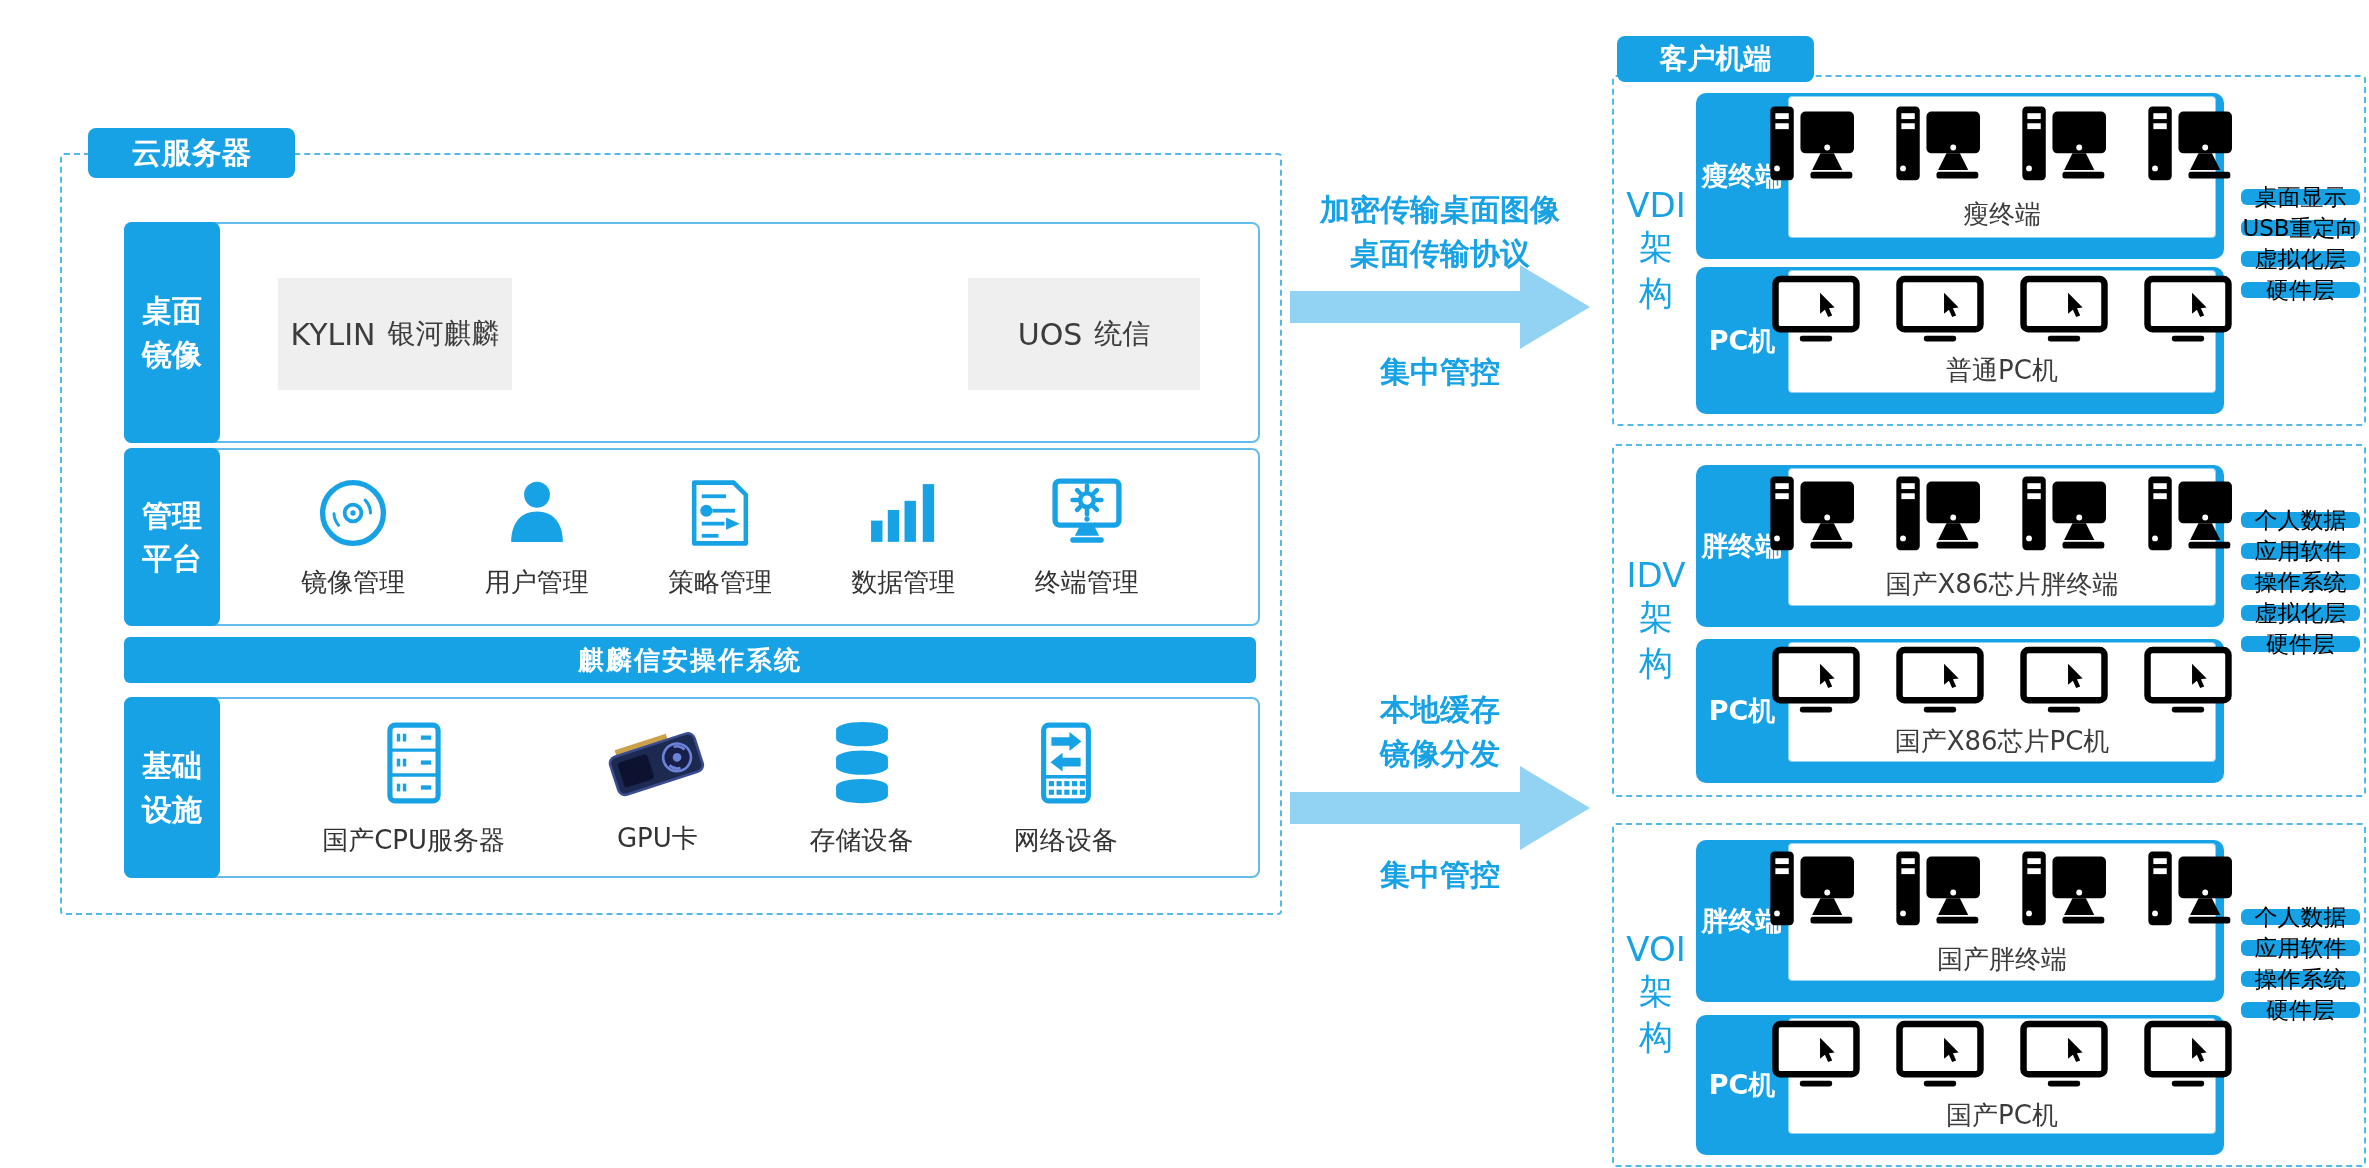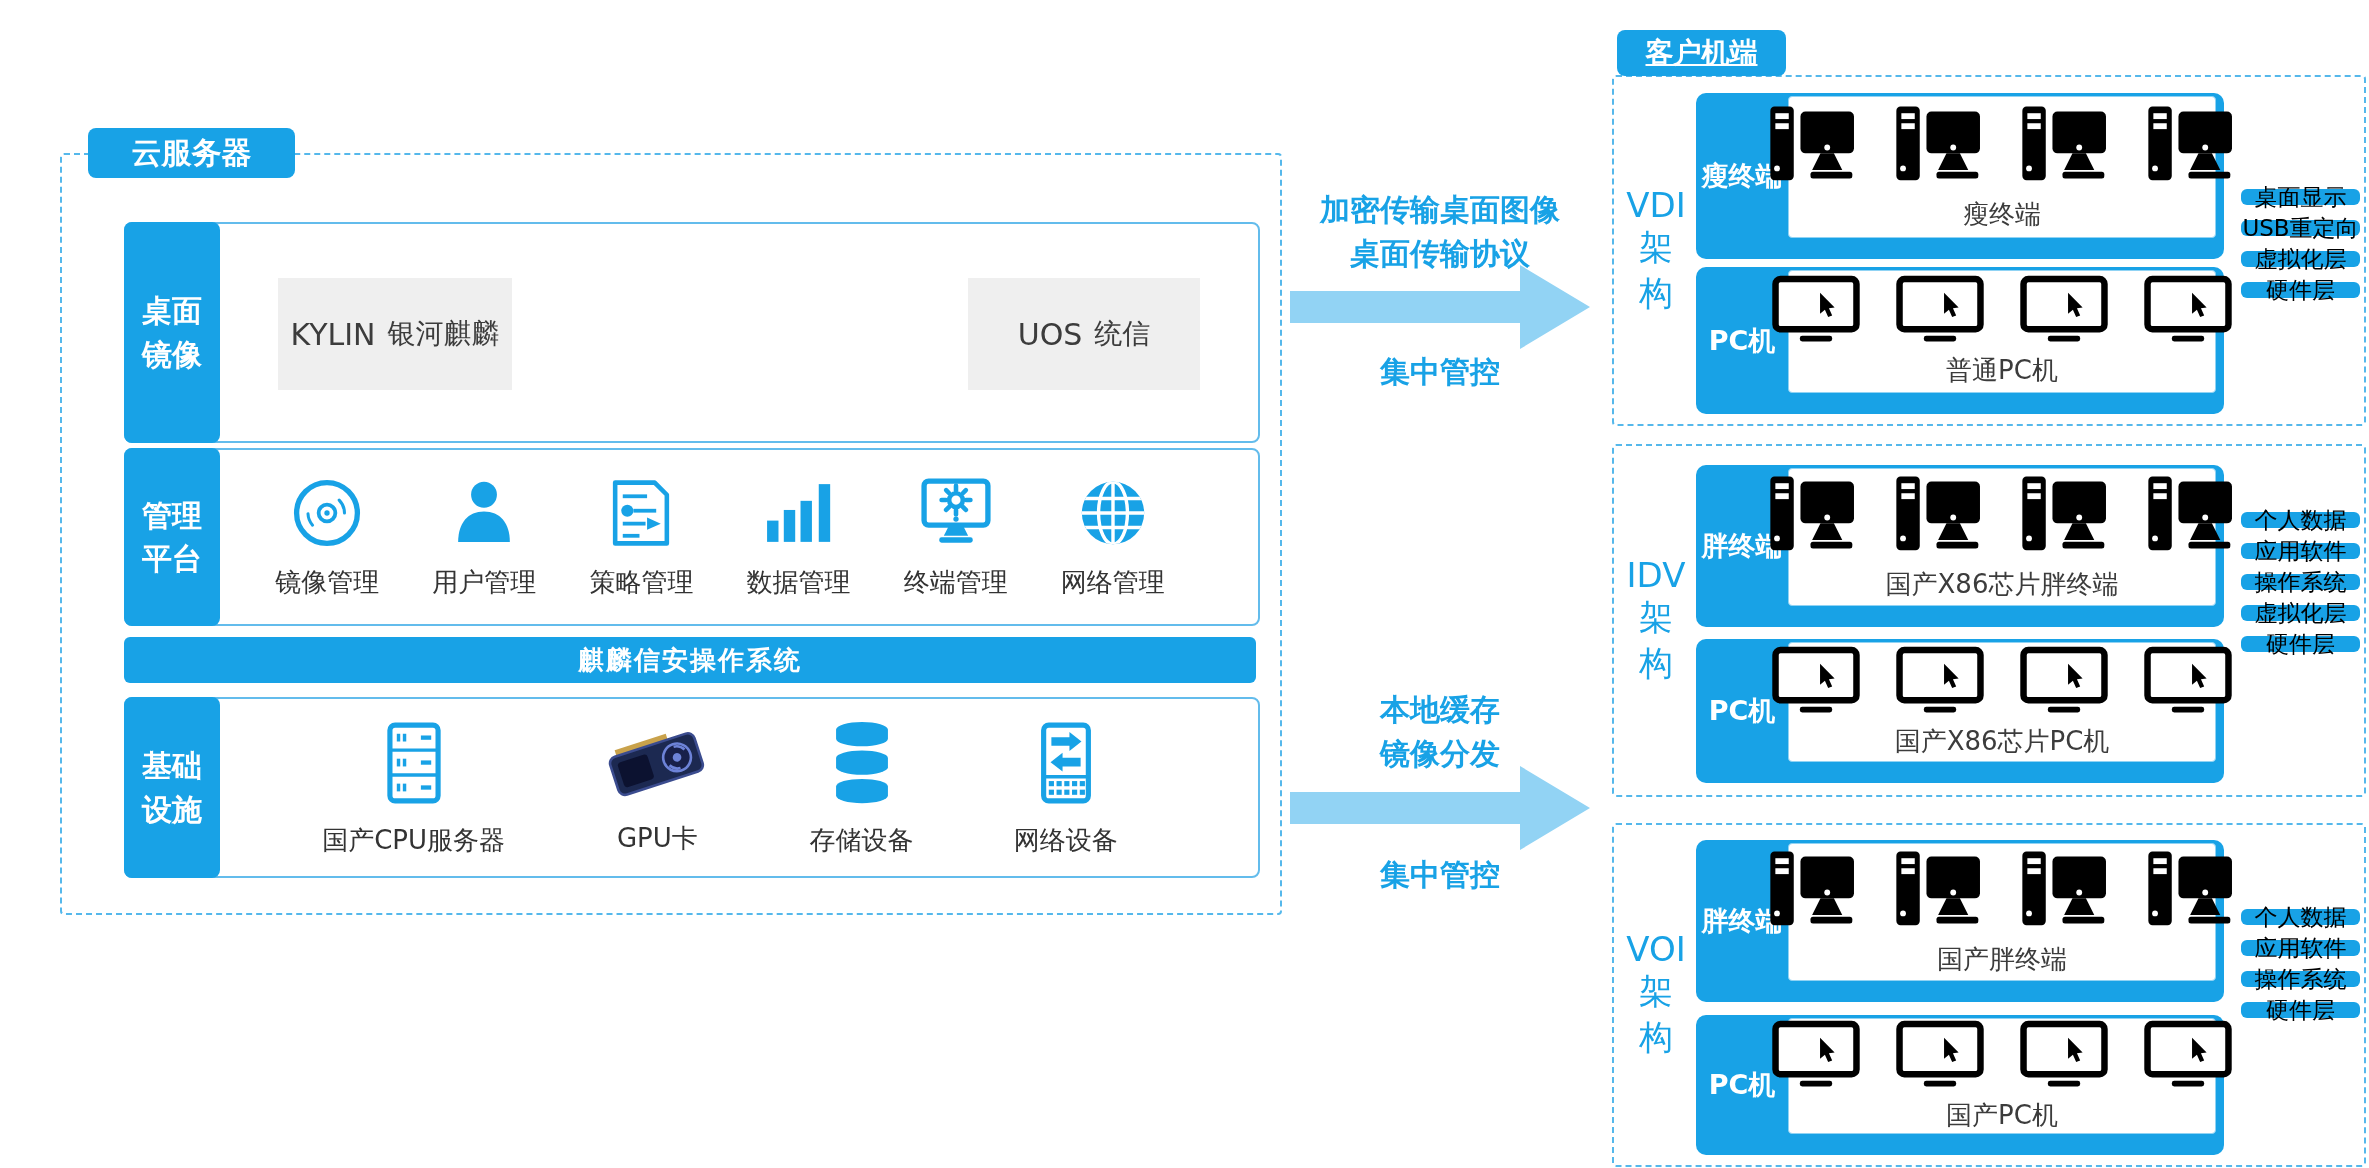--- a/index.html
+++ b/index.html
@@ -10,21 +10,21 @@
     --grey:#EFEFEF;
     --ink:#3C3C3C;
   }
   html,body{margin:0;padding:0;background:#fff;}
   .page{position:relative;width:2369px;height:1168px;background:#fff;overflow:hidden;
         font-family:"DejaVu Sans","Liberation Sans",sans-serif;}
 
   .chip{position:absolute;background:var(--blue);color:#fff;font-weight:bold;
         display:flex;align-items:center;justify-content:center;border-radius:8px;z-index:5;}
   .chip-server{left:88px;top:128px;width:207px;height:50px;font-size:30px;}
-  .chip-client{left:1617px;top:30px;width:169px;height:46px;font-size:28px;text-decoration:underline;}
+  .chip-client{left:1617px;top:36px;width:197px;height:46px;font-size:28px;}
 
   .dash-box{position:absolute;border:2px dashed var(--dash);border-radius:4px;}
   .server-box{left:60px;top:153px;width:1218px;height:758px;}
 
   .srv-row{position:absolute;background:#fff;border:2px solid var(--rowborder);border-radius:8px;}
   .srv-tab{position:absolute;left:-2px;top:-2px;bottom:-2px;width:96px;background:var(--blue);
            border-radius:8px;color:#fff;font-weight:bold;font-size:30px;line-height:1.45;
            display:flex;flex-direction:column;align-items:center;justify-content:center;z-index:2;}
 
   .grey-box{position:absolute;background:var(--grey);color:var(--ink);
@@ -246,26 +246,20 @@
               <use href="#sym-bars"></use>
             </svg>
           <div class="lbl">数据管理</div>
         </div>
         <div class="item">
           <svg>
               <use href="#sym-terminal"></use>
             </svg>
           <div class="lbl">终端管理</div>
         </div>
-        <div class="item">
-          <svg>
-              <use href="#sym-globe"></use>
-            </svg>
-          <div class="lbl">网络管理</div>
-        </div>
       </div>
     </div>
 
     <div class="os-bar" style="left:62px;top:482px;width:1132px;height:46px;">麒麟信安操作系统</div>
 
     <div class="srv-row" style="left:62px;top:542px;width:1132px;height:177px;">
       <div class="srv-tab">
         <span>基础</span>
         <span>设施</span>
       </div>

